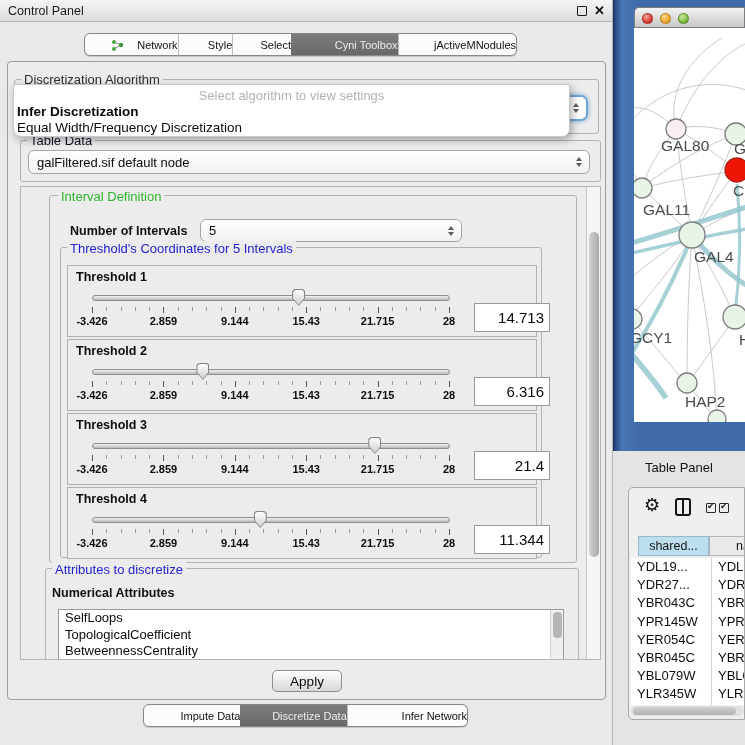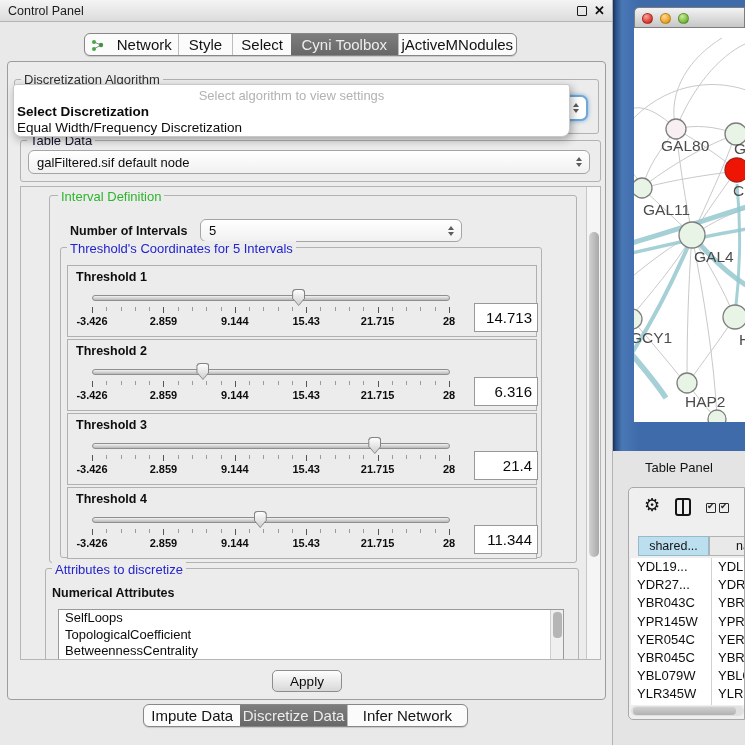--- a/index.html
+++ b/index.html
@@ -12,22 +12,22 @@
   #panel-right-edge { left:612px; top:0; width:1px; height:745px; background:#b3b3b3; }
   #titlebar { left:0; top:0; width:613px; height:22px;
     background:linear-gradient(#f4f4f4,#dcdcdc); border-bottom:1px solid #b5b5b5; }
   #titlebar-text { left:8px; top:4px; font-size:12.5px; color:#1c1c1c; }
   #float-btn { left:577px; top:6px; width:10px; height:10px; border:1.6px solid #1a1a1a; border-radius:1px; }
   #close-btn { left:594px; top:3px; font-size:13px; font-weight:bold; color:#111; }
 
   .tabbar { display:flex; border:1px solid #878787; border-radius:6px;
     background:#fbfbfb; overflow:hidden; height:23px;
     box-shadow:0 1px 1px rgba(0,0,0,.15); }
-  .tabseg { display:flex; align-items:center; justify-content:center;
-    font-size:15px; color:#121212; height:100%; gap:13px; }
+  .tabseg { display:flex; align-items:center; justify-content:flex-end;
+    font-size:11px; color:#121212; height:100%; gap:13px; }
   .tabseg.sep { border-left:1px solid #bdbdbd; }
   .tabseg.sel { background:linear-gradient(#7d7d7d,#686868); color:#ededed; border-left:none; }
   #top-tabbar { left:84px; top:33px; width:433px; }
   #bottom-tabbar { left:143px; top:704px; width:325px; }
 
   #outer-panel { left:7px; top:61px; width:599px; height:639px;
     background:#ececec; border:1.5px solid #9d9d9d; border-radius:4px; }
 
   .group { border:1px solid #b2b2b2; border-radius:3px; }
   .group-title { position:absolute; padding:0 3px; background:#ececec;
@@ -82,21 +82,21 @@
   .th-handle { position:absolute; top:23px; width:13px; height:17px;
     clip-path:polygon(0 15%, 10% 3%, 28% 0, 72% 0, 90% 3%, 100% 15%, 100% 55%, 50% 100%, 0 55%);
     background:#838383; }
   .th-handle i { position:absolute; inset:1px; display:block;
     clip-path:polygon(0 15%, 10% 3%, 28% 0, 72% 0, 90% 3%, 100% 15%, 100% 55%, 50% 100%, 0 55%);
     background:linear-gradient(#fefefe,#cfcfcf); }
   .th-tick { position:absolute; width:1px; background:#9b9b9b; top:41px; height:4px; }
   .th-tick.major { background:#555; height:6px; }
   .th-scale-label { position:absolute; top:49px; transform:translateX(-50%);
     font-size:11px; font-weight:bold; color:#0d0d0d; white-space:nowrap; }
-  .th-value { position:absolute; left:406px; top:37px; width:64px; height:29px;
+  .th-value { position:absolute; left:406px; top:37px; width:76px; height:29px;
     background:#fff; border:1px solid #989898; font-size:15px; color:#0a0a0a;
     text-align:right; padding:5px 5px 0 0; }
 
   #attr-group { left:24px; top:381px; width:534px; height:110px; }
   #attr-title { left:6px; top:-7px; color:#2323cf; }
   #numattr-label { left:6px; top:17px; font-size:12.5px; font-weight:bold; color:#111; }
   #attr-list { left:12px; top:40px; width:506px; height:62px; background:#fff;
     border:1px solid #9a9a9a; overflow:hidden; }
   .attr-item { padding-left:6px; font-size:13px; line-height:16.5px; color:#0c0c0c; white-space:nowrap; }
   #attr-vscroll { position:absolute; right:0; top:0; width:13px; height:100%;
@@ -197,21 +197,21 @@
   <div class="abs combo" id="tabledata-combo">
     <span>galFiltered.sif default node</span>
     <span class="stepper">
         <span class="up"></span>
         <span class="dn"></span>
       </span>
   </div>
 
   <div class="abs" id="algo-popup">
     <div class="abs" id="popup-hint">Select algorithm to view settings</div>
-    <div class="abs popup-item" id="popup-item-0">Select Discretization</div>
+    <div class="abs popup-item" id="popup-item-0">Infer Discretization</div>
     <div class="abs popup-item" id="popup-item-1">Equal Width/Frequency Discretization</div>
   </div>
 
   <div class="abs" id="scrollpane">
     <div class="abs group" id="green-group">
       <div class="group-title" id="green-title">Interval Definition</div>
       <div class="abs" id="ni-label">Number of Intervals</div>
       <div class="abs combo" id="ni-combo">
         <span>5</span>
         <span class="stepper">

